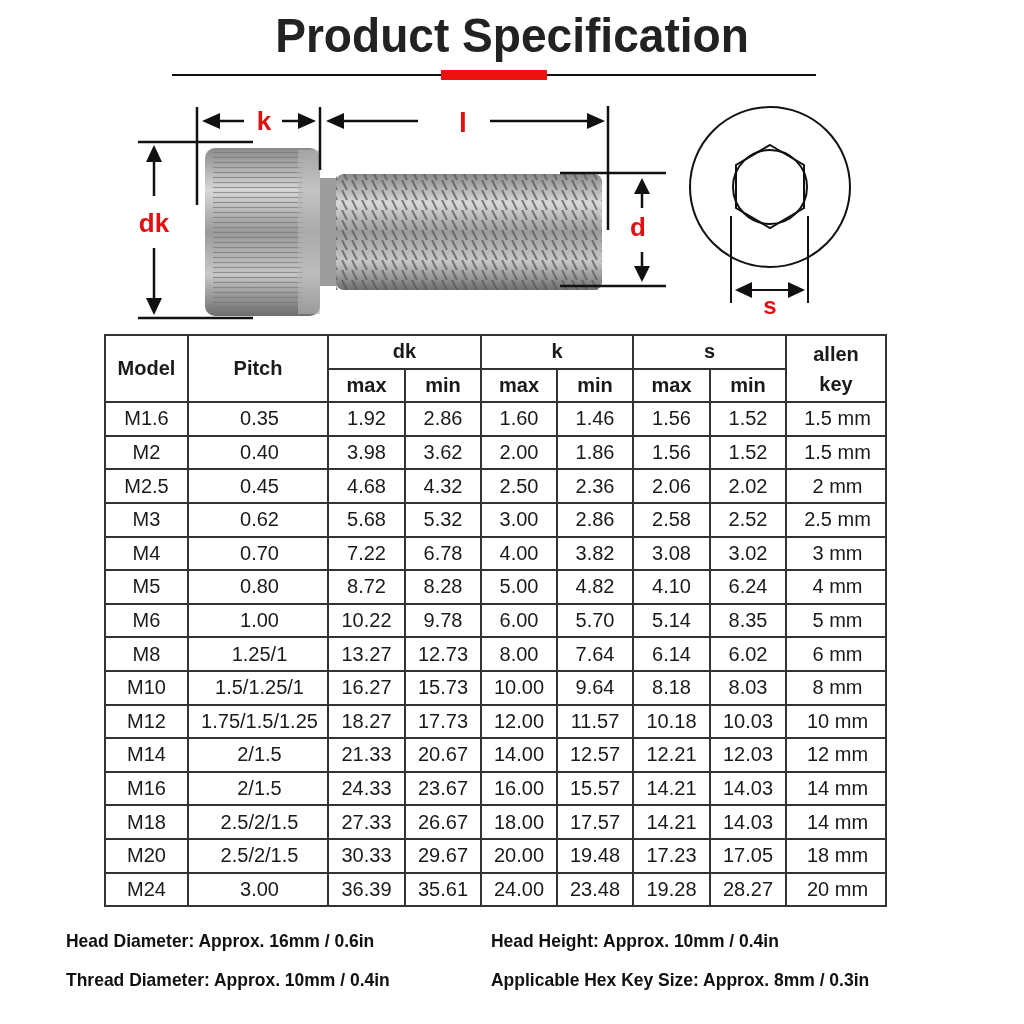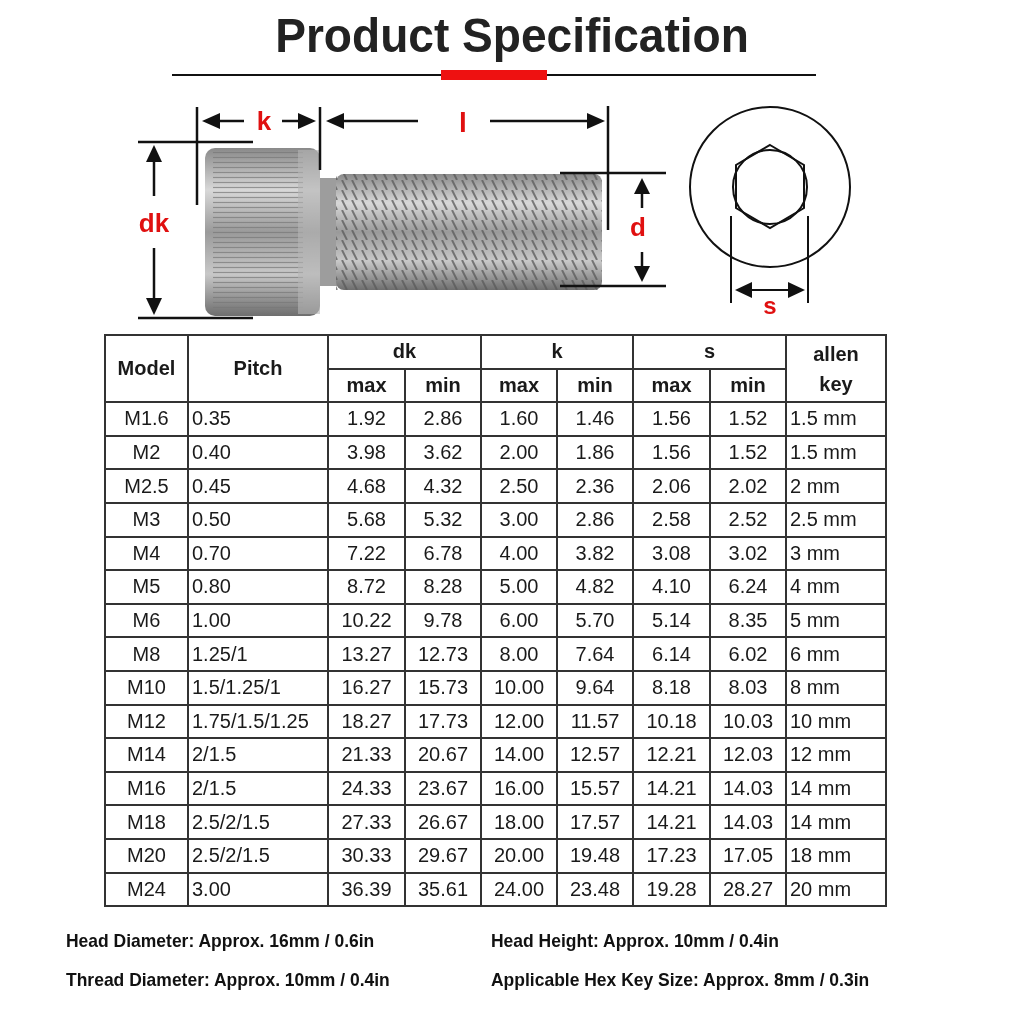--- a/index.html
+++ b/index.html
@@ -6,21 +6,21 @@
   body { width: 1024px; height: 1024px; position: relative; overflow: hidden; font-family: "Liberation Sans", sans-serif; color: #1a1a1a; }
   .title { position: absolute; left: 0; top: 8px; width: 1024px; text-align: center; font-family: "Liberation Sans", sans-serif; font-weight: bold; font-size: 48px; letter-spacing: 0px; color: #222; transform: scaleX(0.96); transform-origin: center; }
   .title-rule { position: absolute; left: 172px; top: 74px; width: 644px; height: 2px; background: #111; }
   .title-accent { position: absolute; left: 441px; top: 70px; width: 106px; height: 10px; background: #ee1111; }
   .diagram { position: absolute; left: 0; top: 90px; width: 1024px; height: 240px; }
   .dim-label { font-family: "Liberation Sans", sans-serif; font-weight: bold; fill: #e01010; }
   table.spec { position: absolute; left: 104px; top: 334px; border-collapse: collapse; font-family: "Liberation Sans", sans-serif; font-size: 20px; color: #1a1a1a; }
   table.spec td, table.spec th { border: 2px solid #333; padding: 0; height: 31.6px; }
   table.spec th { font-weight: bold; font-size: 20px; text-align: center; }
   table.spec td { text-align: center; }
-  table.spec td.left { text-align: left; padding-left: 3px; border-radius: 13px; }
+  table.spec td.left { text-align: center; padding-left: 3px; border-radius: 13px; }
   .notes { position: absolute; left: 66px; top: 930px; width: 900px; font-family: "Liberation Sans", sans-serif; font-weight: bold; font-size: 19px; color: #111; }
   .note { position: absolute; white-space: nowrap; transform: scaleX(0.92); transform-origin: left center; }
 </style>
 </head>
 <body>
 
 <div class="title">Product Specification</div>
 <div class="title-rule"></div>
 <div class="title-accent"></div>
 
@@ -165,21 +165,21 @@
         <td>4.68</td>
         <td>4.32</td>
         <td>2.50</td>
         <td>2.36</td>
         <td>2.06</td>
         <td>2.02</td>
         <td class="left">2 mm</td>
       </tr>
       <tr>
         <td>M3</td>
-        <td class="left">0.50</td>
+        <td class="left">0.62</td>
         <td>5.68</td>
         <td>5.32</td>
         <td>3.00</td>
         <td>2.86</td>
         <td>2.58</td>
         <td>2.52</td>
         <td class="left">2.5 mm</td>
       </tr>
       <tr>
         <td>M4</td>

